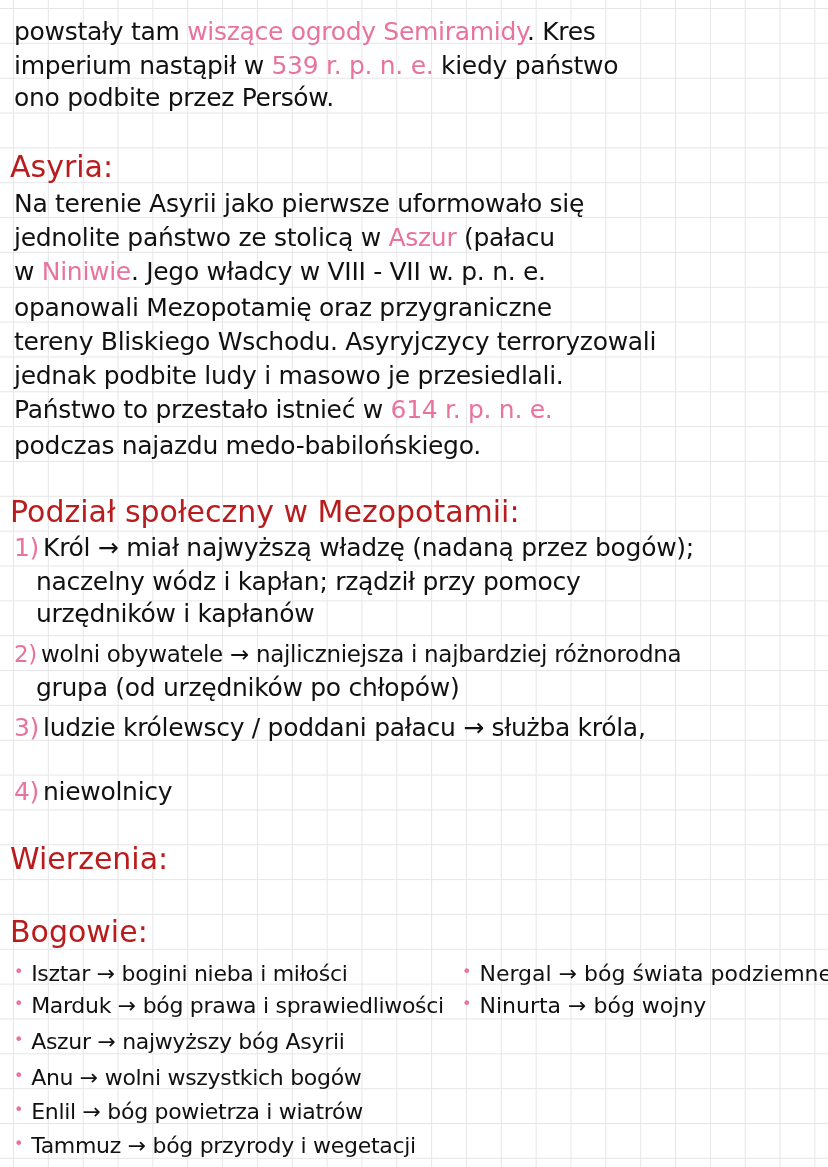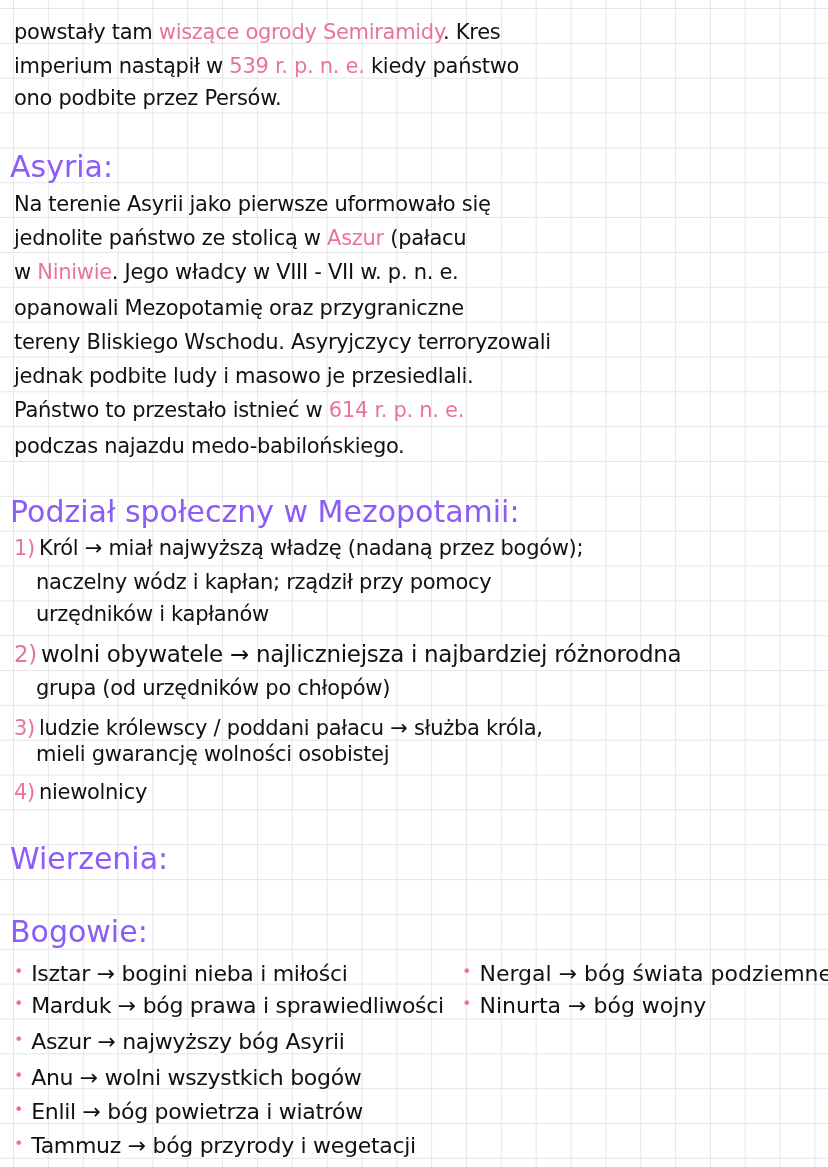--- a/index.html
+++ b/index.html
@@ -10,28 +10,28 @@
         linear-gradient(to right, #e6e6e8 1px, transparent 1px),
         linear-gradient(to bottom, #e6e6e8 1px, transparent 1px);
       background-size: 34.85px 34.85px;
       background-position: 13px 8px;
       font-family: "DejaVu Sans", sans-serif;
       color: #111111;
     }
     .page { position: absolute; left: 0; top: 0; width: 828px; height: 1167px; }
     .line {
       position: absolute; left: 14px; white-space: nowrap;
-      font-size: 21px; line-height: 28px; letter-spacing: -0.3px;
+      font-size: 25px; line-height: 28px; letter-spacing: -0.3px;
       font-family: "DejaVu Sans", sans-serif;
       transform-origin: left center;
     }
     .pink { color: #e8739e; }
     .heading {
       position: absolute; left: 10px; white-space: nowrap;
-      font-size: 30px; line-height: 34px; color: #8b5cf6;
+      font-size: 30px; line-height: 34px; color: #b91c1c;
       font-family: "DejaVu Sans", sans-serif;
     }
     .num { color: #e8739e; margin-right: 4px; }
     .bullet { color: #e8739e; margin-right: 8px; font-size: 16px; vertical-align: 4px; }
     .gods-col2 { position: absolute; left: 462px; white-space: nowrap; font-size: 22px; line-height: 28px; }
     .gods { font-size: 22px; }
   </style>
 </head>
 <body>
 
@@ -70,21 +70,20 @@
   <div class="line" style="top:600px; left:36px;">urzędników i kapłanów</div>
 
   <div class="line" style="top:640px; font-size:23px;">
     <span class="num">2)</span><span>wolni obywatele → najliczniejsza i najbardziej różnorodna</span>
   </div>
   <div class="line" style="top:674px; left:36px;">grupa (od urzędników po chłopów)</div>
 
   <div class="line" style="top:706px;margin-top:8px;">
     <span class="num">3)</span><span>ludzie królewscy / poddani pałacu → służba króla,</span>
   </div>
-  <div class="line" style="top:740px; left:36px;">mieli gwarancję wolności osobistej</div>
 
   <div class="line" style="top:778px;">
     <span class="num">4)</span><span>niewolnicy</span>
   </div>
 
   <div class="heading" style="top:842px;">Wierzenia:</div>
 
   <div class="heading" style="top:915px;">Bogowie:</div>
 
   <div class="line gods" style="top:958px;">

